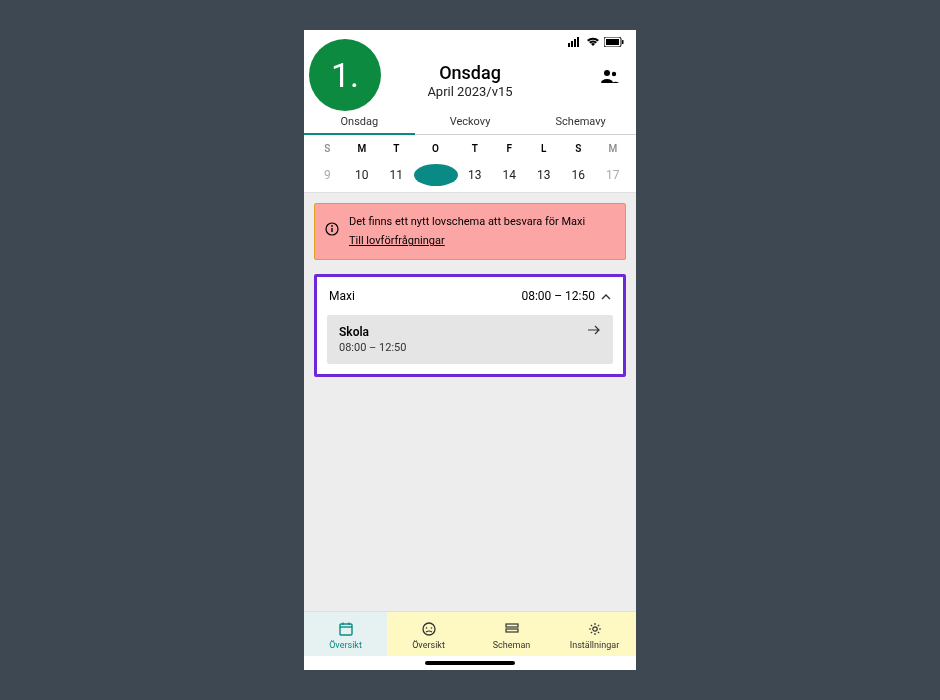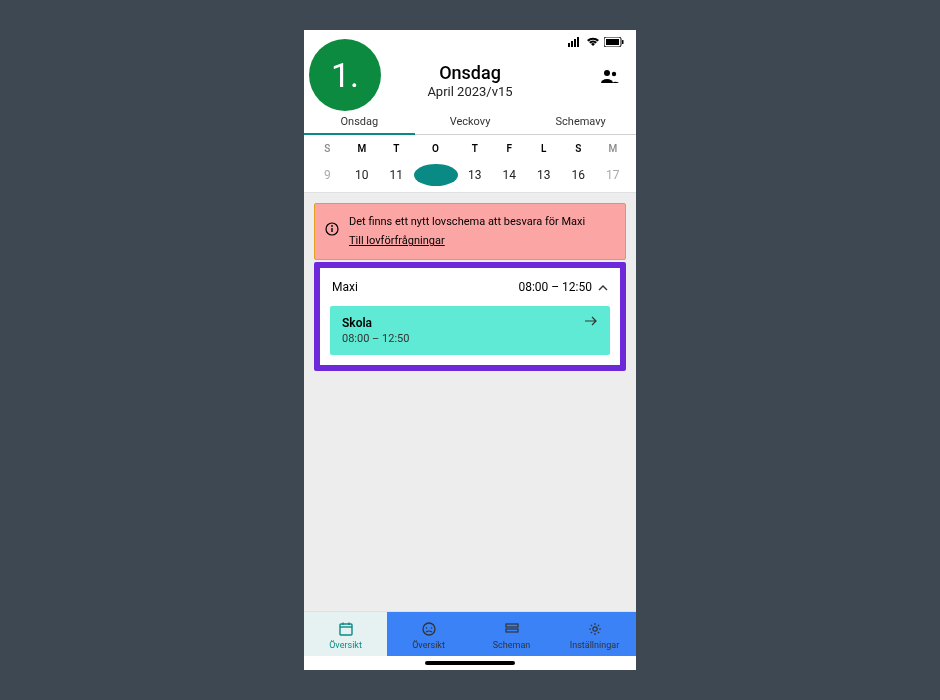--- a/index.html
+++ b/index.html
@@ -141,48 +141,48 @@
     left: 10px;
     top: 18px;
   }
   .alert-link {
     text-decoration: underline;
     display: inline-block;
     margin-top: 4px;
   }
   .card {
     background: #fff;
-    border: 6px solid #6d28d9;
+    border: 3px solid #6d28d9;
     border-radius: 2px;
-    margin-top: 2px;
+    margin-top: 14px;
   }
   .card-head {
     display: flex;
     justify-content: space-between;
     align-items: center;
     padding: 12px 12px;
     font-size: 12px;
   }
   .card-head-right { display: flex; align-items: center; gap: 6px; }
   .event {
     margin: 0 10px 10px;
-    background: #5eead4;
+    background: #e5e5e5;
     border-radius: 2px;
     padding: 10px 12px;
     display: flex;
     justify-content: space-between;
     align-items: flex-start;
     font-size: 11px;
   }
   .event-title { font-weight: 600; font-size: 12px; }
   .event-time { margin-top: 2px; color: #333; }
   .bottom-nav {
     display: flex;
     border-top: 1px solid #e0e0e0;
-    background: #3b82f6;
+    background: #fef9c3;
   }
   .nav-item {
     flex: 1;
     text-align: center;
     padding: 8px 0 6px;
     font-size: 9px;
     color: #333;
   }
   .nav-item.active {
     background: #e6f2f1;

